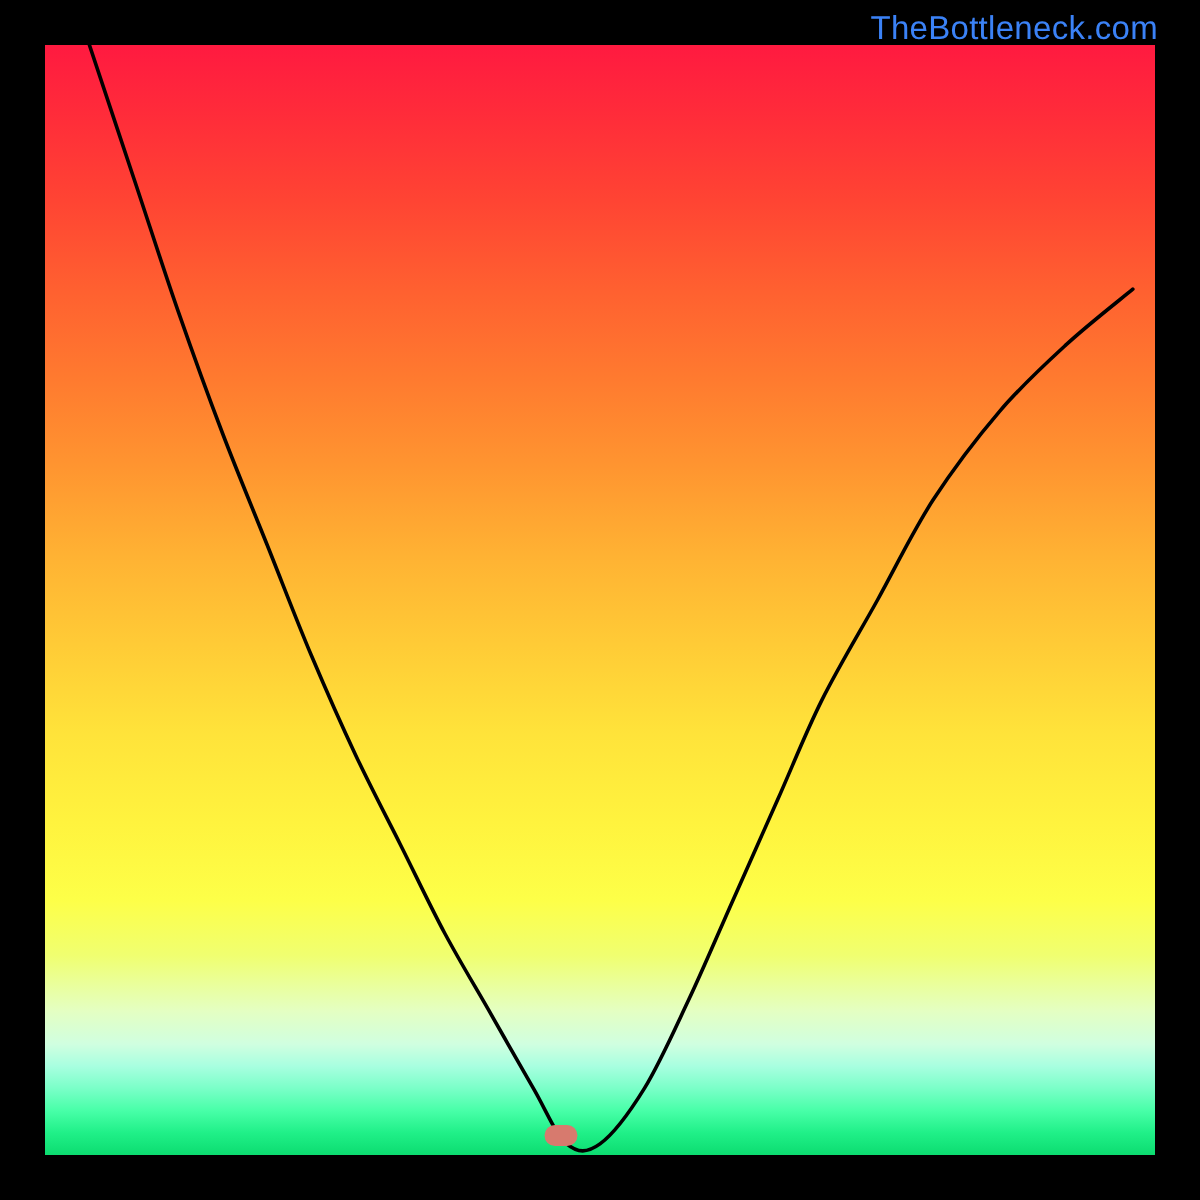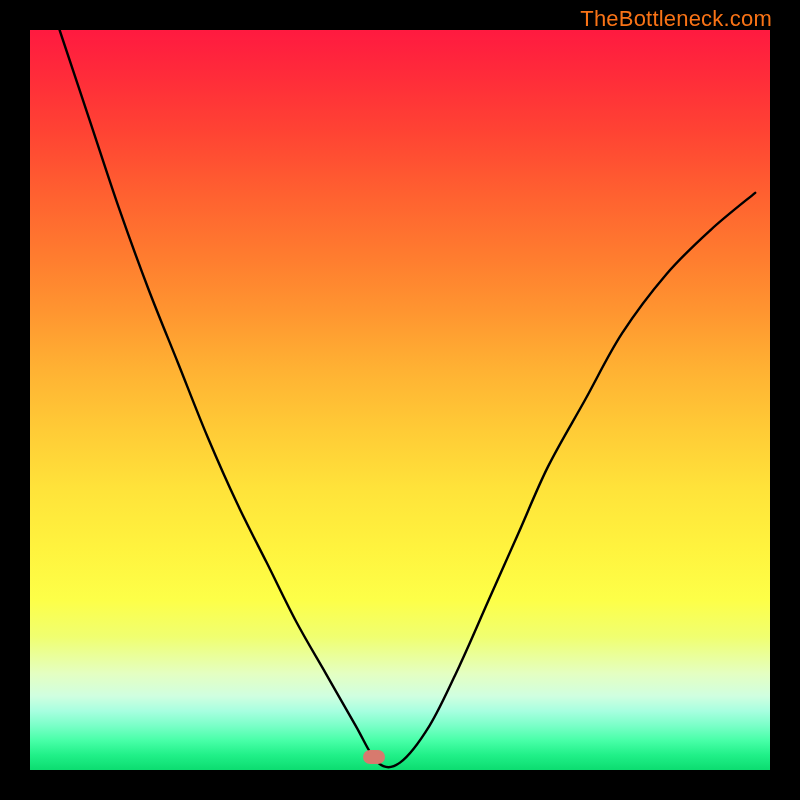--- a/index.html
+++ b/index.html
@@ -42,21 +42,21 @@
       #7affc8 94%,
       #48ffa8 96%,
       #20f088 98%,
       #0cdc70 100%
     );
   }
   .watermark {
     position: absolute;
     top: 6px;
     right: 28px;
-    color: #f97316;
+    color: #3b82f6;
     font-size: 22px;
     letter-spacing: 0.2px;
   }
   svg.curve {
     position: absolute;
     left: 0;
     top: 0;
     width: 740px;
     height: 740px;
   }

